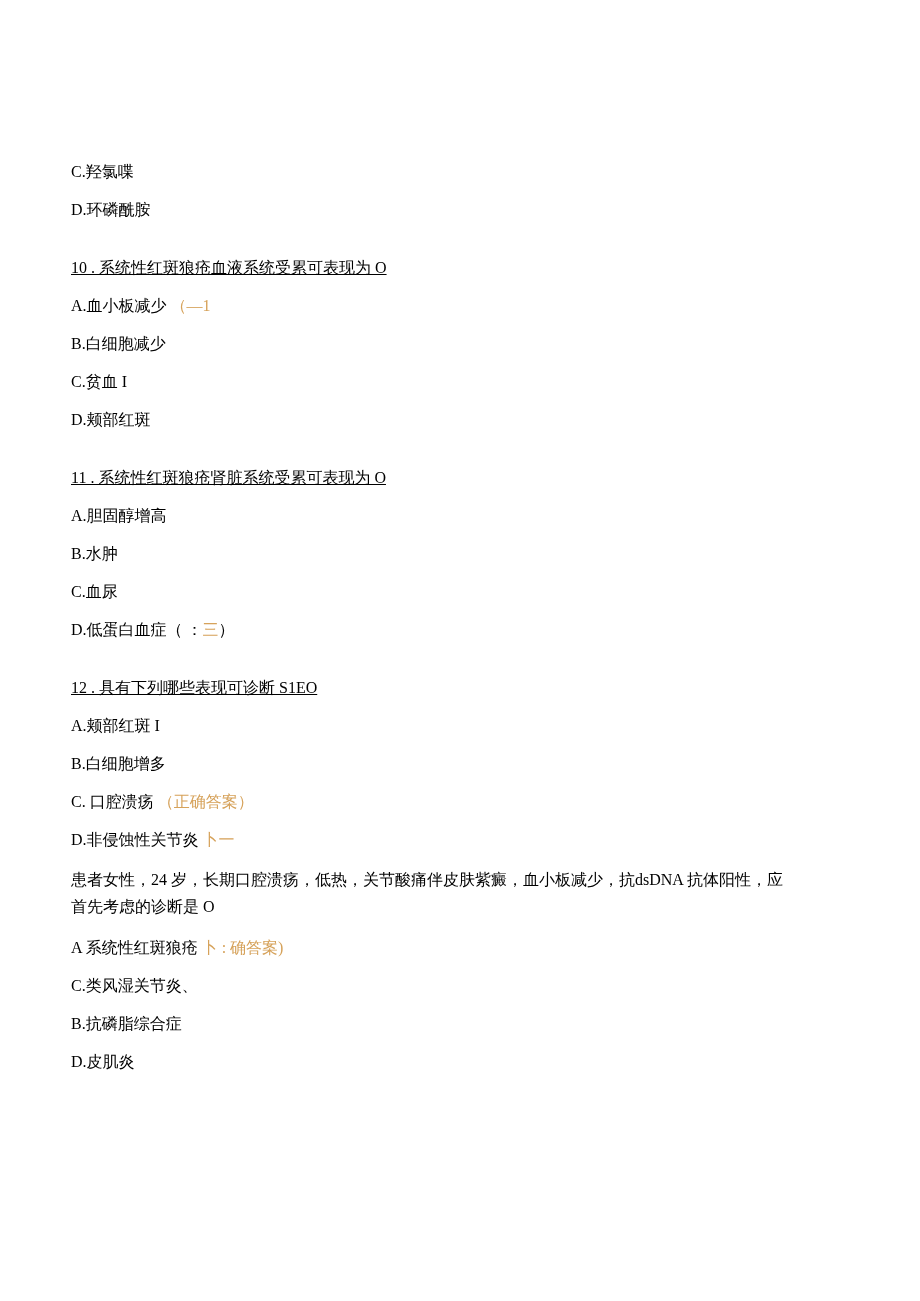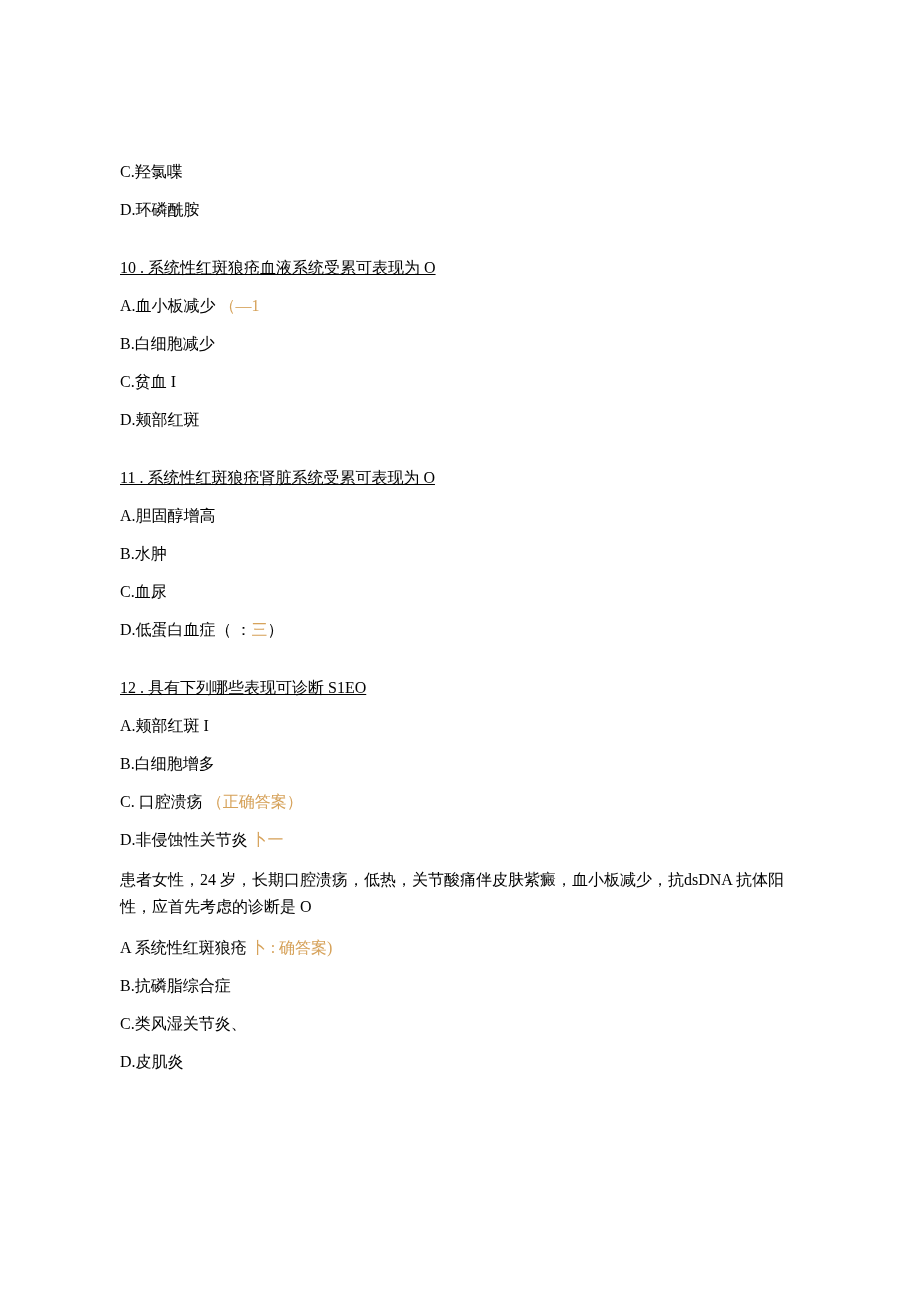--- a/index.html
+++ b/index.html
@@ -7,21 +7,21 @@
     padding: 0;
     background: #ffffff;
     font-family: "SimSun", "宋体", serif;
     font-size: 16px;
     color: #000000;
     line-height: 1.5;
   }
   .page {
     width: 920px;
     min-height: 1301px;
-    padding: 160px 130px 100px 120px;
+    padding: 160px 130px 100px 71px;
     box-sizing: border-box;
   }
   .line {
     margin-bottom: 14px;
   }
   .block-gap {
     margin-top: 34px;
     text-decoration: underline;
   }
   .annot {
@@ -65,17 +65,17 @@
     <span class="annot">（正确答案）</span>
   </div>
   <div class="line">
     <span>D.非侵蚀性关节炎</span><span class="annot"> 卜一</span>
   </div>
 
   <div class="wrap-line">患者女性，24 岁，长期口腔溃疡，低热，关节酸痛伴皮肤紫癜，血小板减少，抗dsDNA 抗体阳性，应首先考虑的诊断是 O</div>
   <div class="line">
     <span>A 系统性红斑狼疮</span><span class="annot"> 卜 : 确答案)</span>
   </div>
+  <div class="line">C.类风湿关节炎、</div>
   <div class="line">B.抗磷脂综合症</div>
-  <div class="line">C.类风湿关节炎、</div>
   <div class="line">D.皮肌炎</div>
 
 </div>
 
 </body></html>

